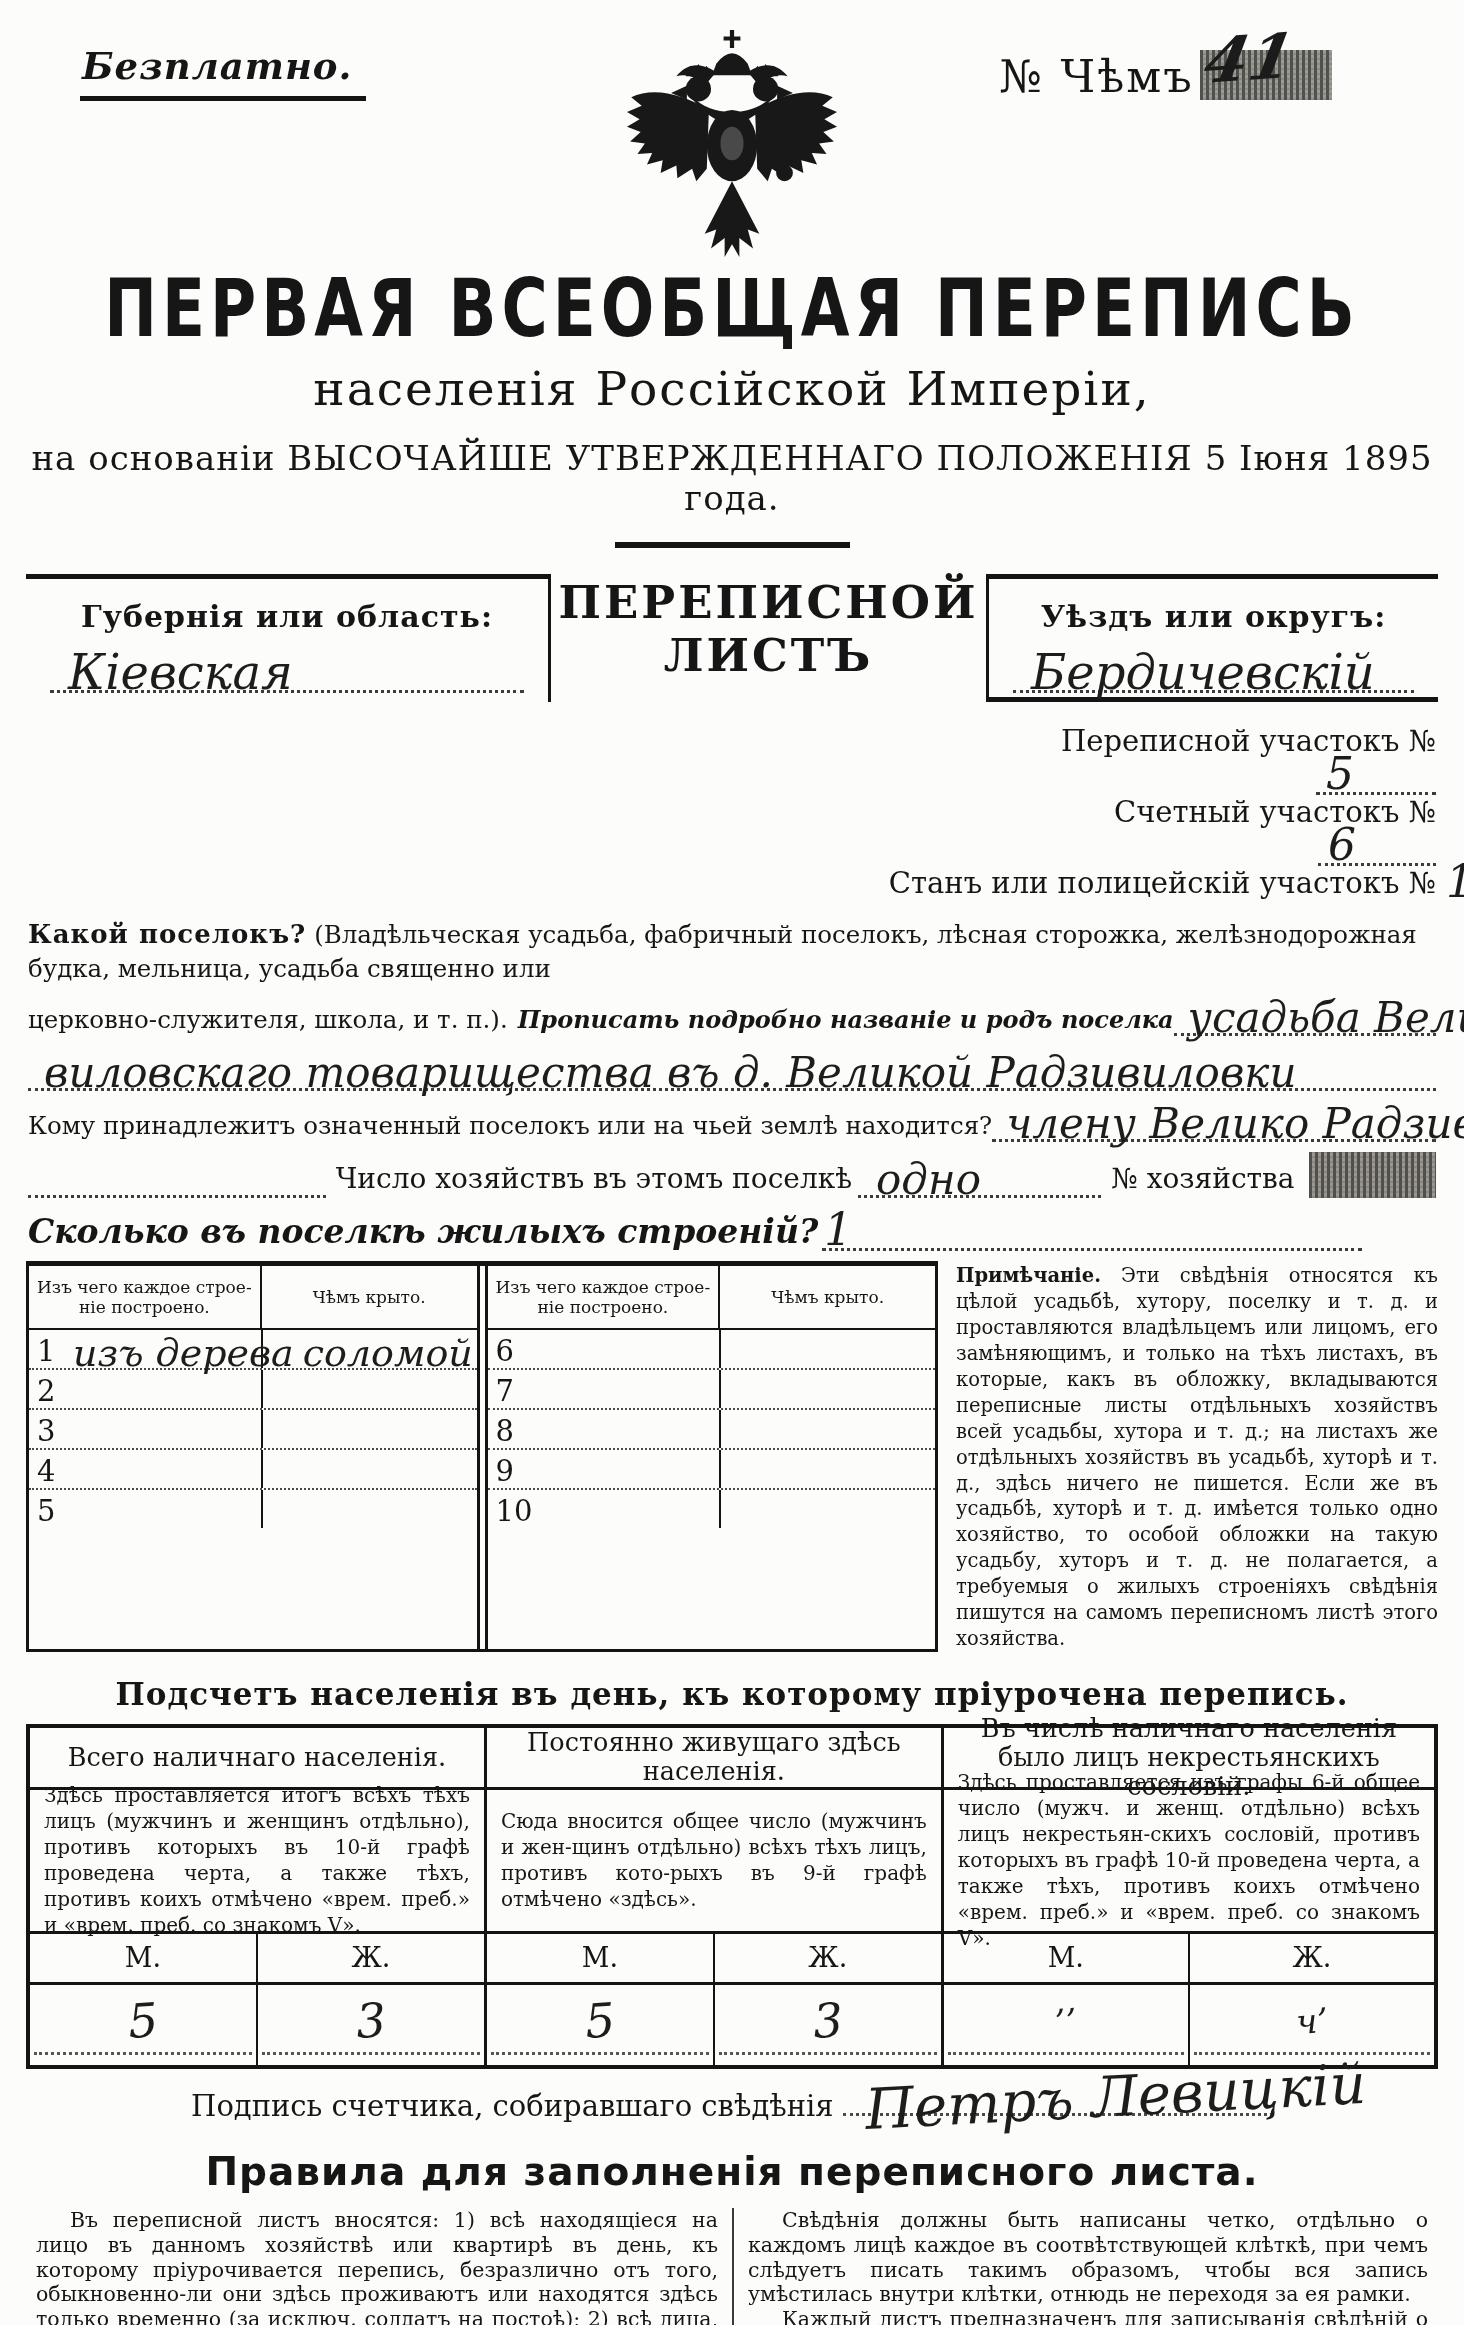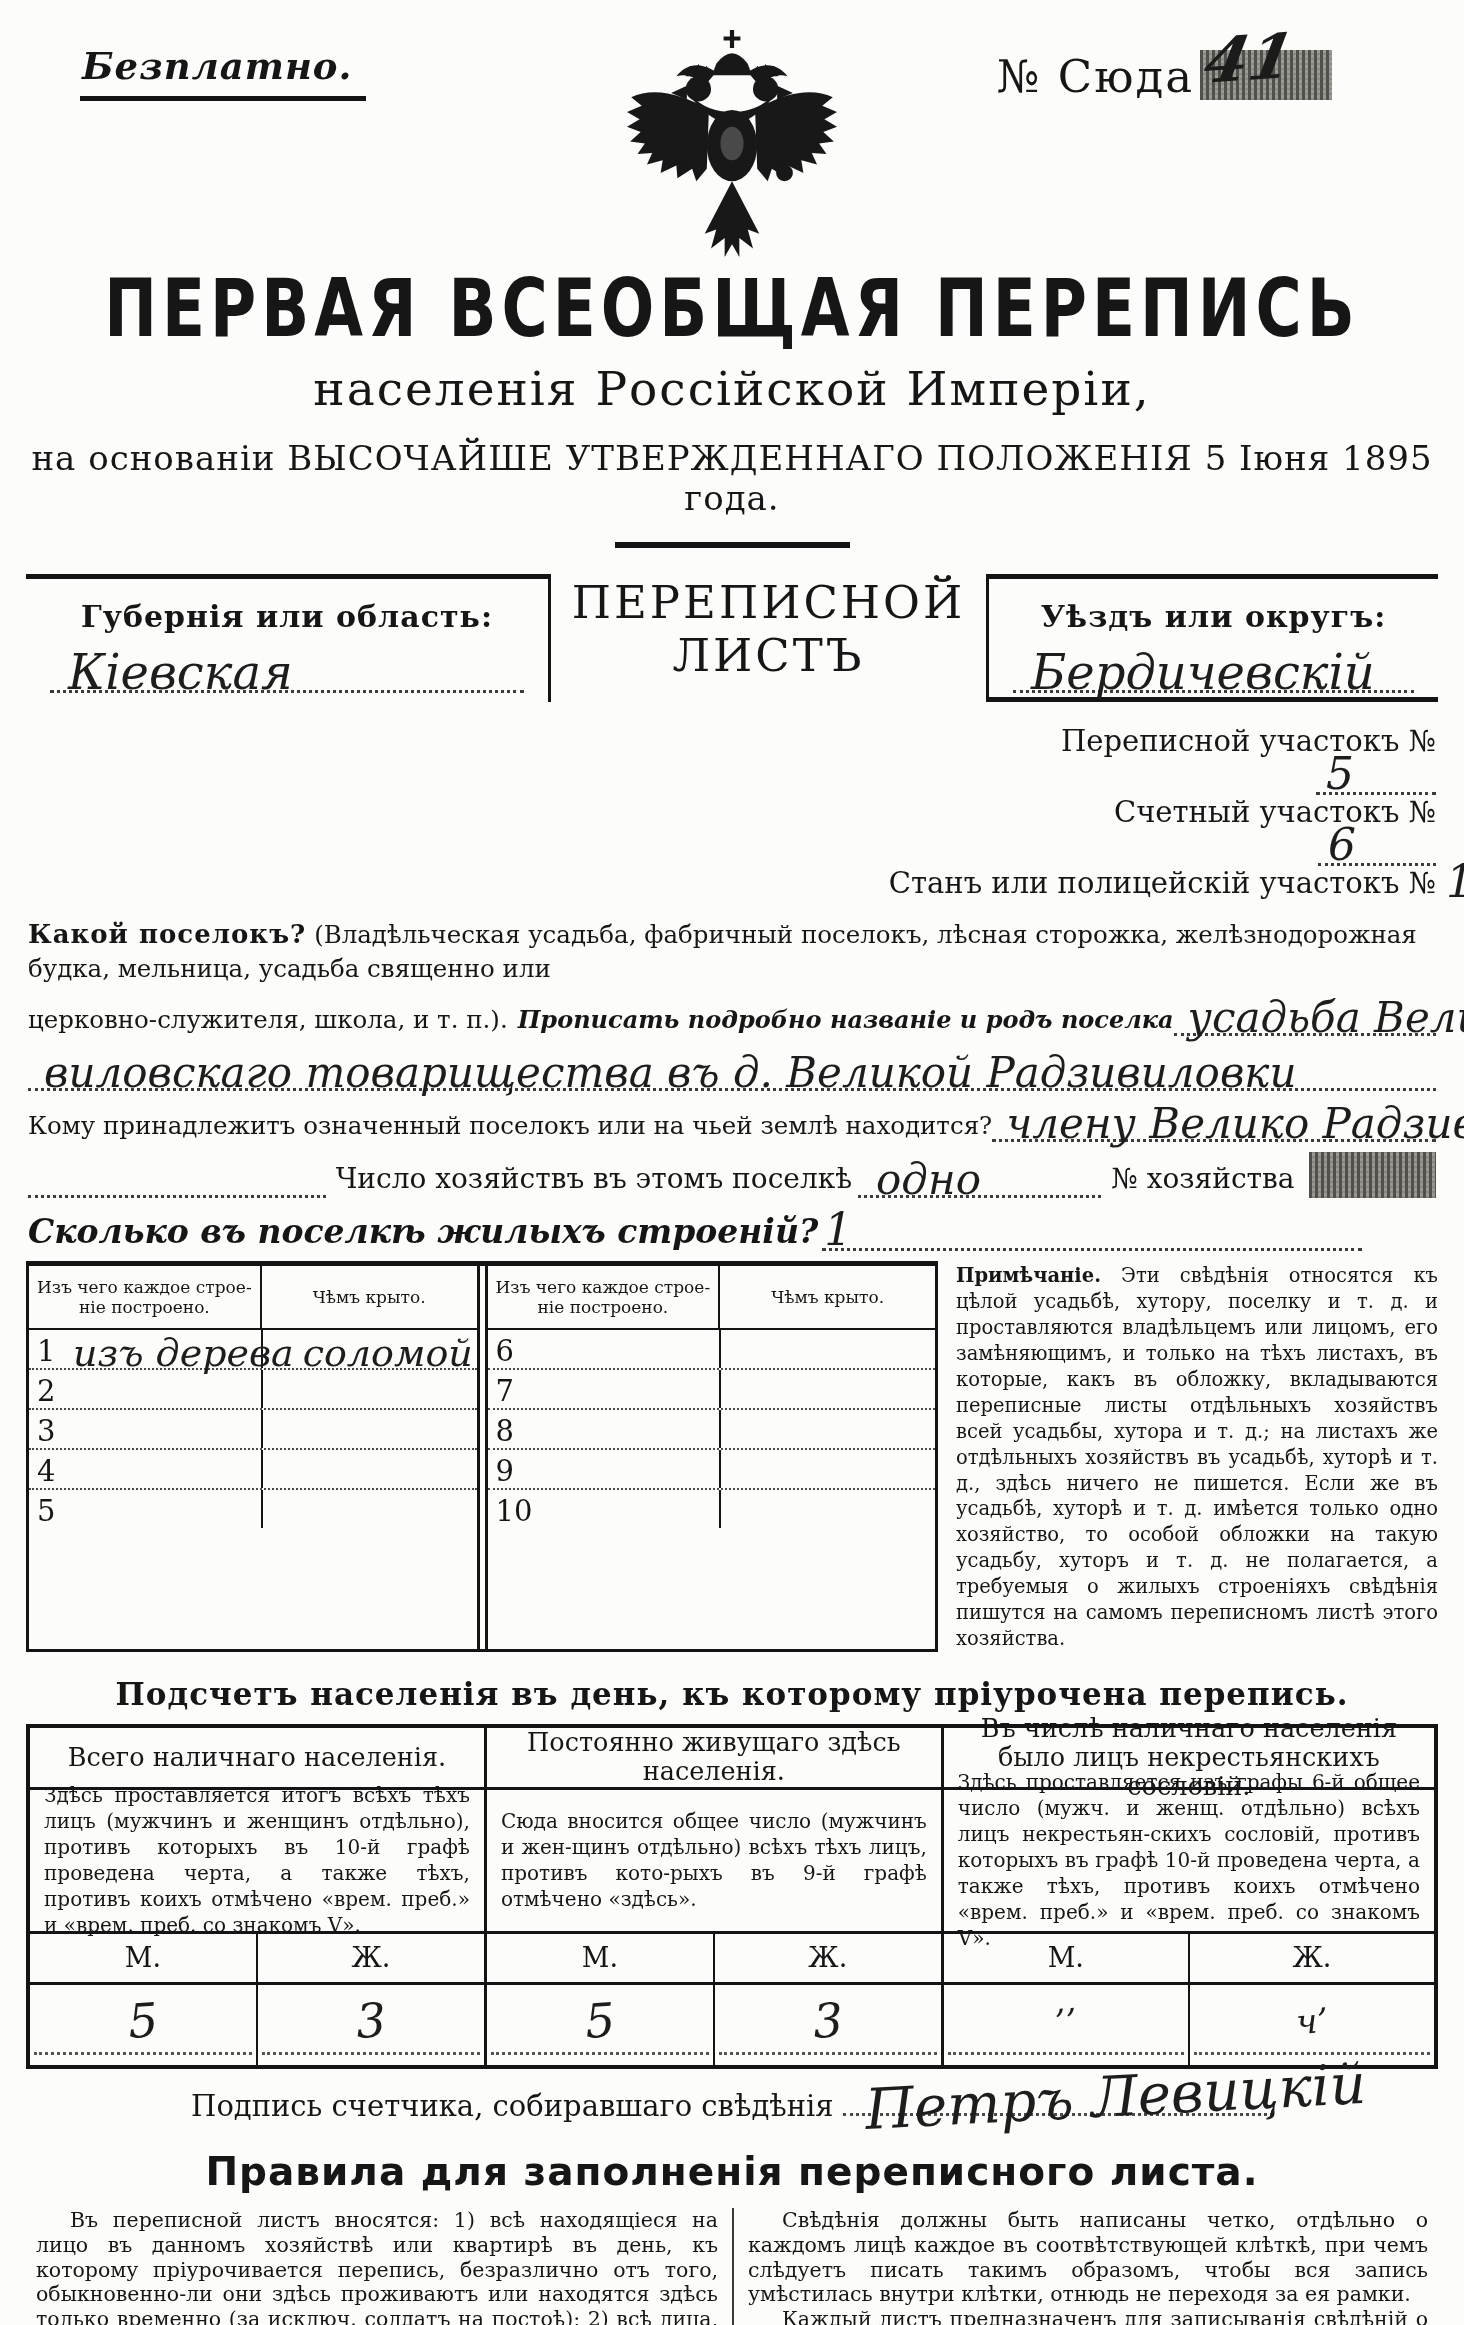--- a/index.html
+++ b/index.html
@@ -51,21 +51,21 @@
   .region-row{display:flex;margin:26px 26px 0 26px;align-items:stretch;}
   .gub-box{
     width:525px;box-sizing:border-box;height:128px;
     border-top:5px solid #141414;border-right:3px solid #141414;
     padding:20px 24px 0 24px;
   }
   .box-label{display:block;text-align:center;font-size:30px;font-weight:bold;letter-spacing:1px;}
   .fill-under{display:block;position:relative;border-bottom:3px dotted #3c3c3c;height:56px;}
   .fill-under .hw{position:absolute;left:18px;bottom:-6px;font-size:48px;line-height:1;white-space:nowrap;}
   .form-box{flex:1;text-align:center;padding-top:2px;}
-  .fh1{font-size:45px;font-weight:normal;letter-spacing:3px;}
+  .fh1{font-size:45px;font-weight:bold;letter-spacing:3px;}
   .fh2{font-size:47px;font-weight:bold;letter-spacing:14px;margin-top:12px;}
   .uezd-box{
     width:452px;box-sizing:border-box;height:128px;
     border-top:5px solid #141414;border-left:3px solid #141414;border-bottom:5px solid #141414;
     padding:20px 24px 0 24px;
   }
   
   .hw{font-family:"DejaVu Serif",serif;font-style:italic;color:#1d1d1d;}
   
   .precinct{display:flex;align-items:flex-end;margin:22px 28px 0 28px;font-size:29px;white-space:nowrap;flex-direction:column;}
@@ -173,21 +173,21 @@
         <path d="M66 132 L42 112" stroke="#181818" stroke-width="4"></path>
         <circle cx="42" cy="112" r="4.5"></circle>
         <circle cx="160" cy="138" r="8"></circle>
         <rect x="158.5" y="126" width="3" height="7"></rect>
         <rect x="155.5" y="128.5" width="9" height="2.5"></rect>
         <path d="M110 146 L84 196 L95 192 L90 210 L103 200 L103 218 L110 206 L117 218 L117 200 L130 210 L125 192 L136 196 Z"></path>
       </svg>
     </div>
 
     <div class="sheet-no">
-      <span class="no-sign">№ Сюда</span><span class="stamp"><span class="hw-over">41</span></span>
+      <span class="no-sign">№ Чѣмъ</span><span class="stamp"><span class="hw-over">41</span></span>
     </div>
   </div>
 
   <div class="title-block">
     <div class="t1">ПЕРВАЯ ВСЕОБЩАЯ ПЕРЕПИСЬ</div>
     <div class="t2">населенія Россійской Имперіи,</div>
     <div class="t3">на основаніи ВЫСОЧАЙШЕ УТВЕРЖДЕННАГО ПОЛОЖЕНІЯ 5 Іюня 1895 года.</div>
     <hr class="title-rule">
   </div>
 

